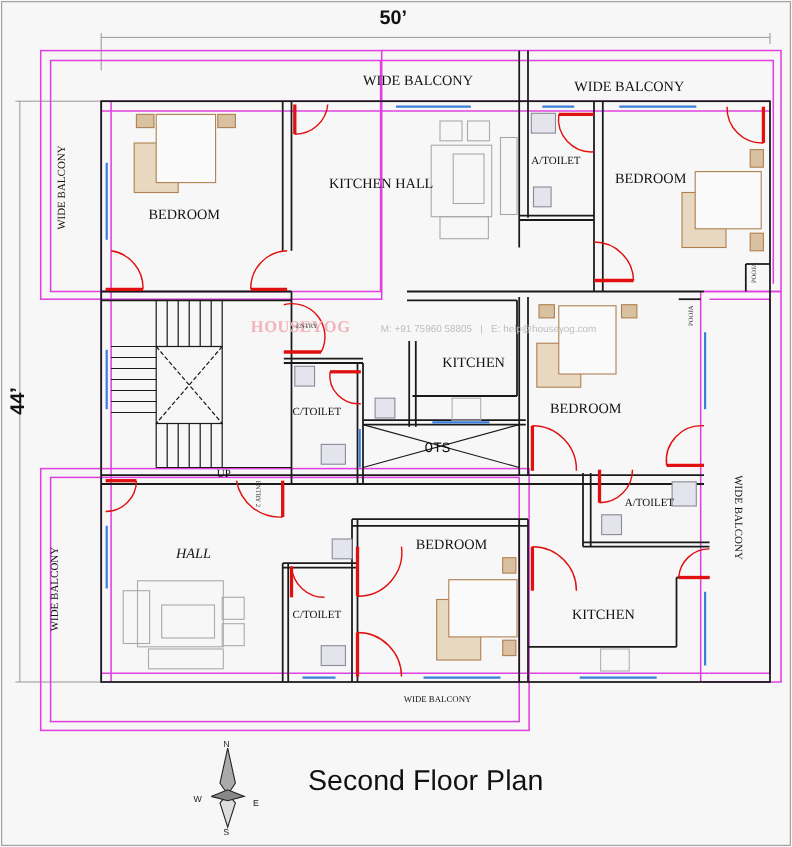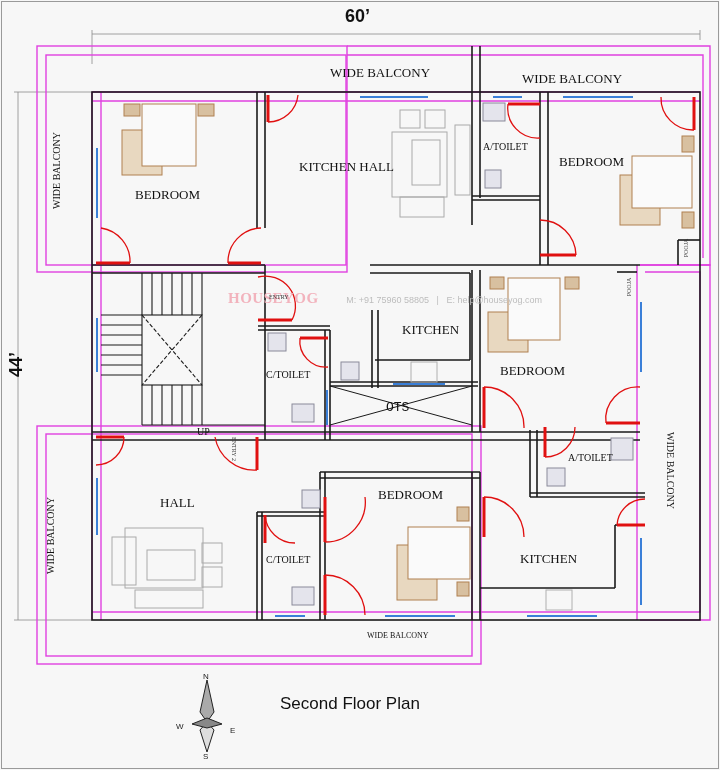--- a/index.html
+++ b/index.html
@@ -3,21 +3,21 @@
 <meta charset="utf-8">
 <style>
   html, body { margin:0; padding:0; background:#f7f7f7; }
   body { width:720px; height:770px; position:relative; overflow:hidden; font-family:"Liberation Serif", serif; }
   .frame { position:absolute; left:1px; top:1px; width:716px; height:766px; border:1px solid #9a9a9a; }
   svg.plan { position:absolute; left:0; top:0; }
   .lbl { position:absolute; font-family:"Liberation Serif", serif; color:#111; font-size:13px; white-space:nowrap; }
   .lbl.sm { font-size:10px; }
   .lbl.xs { font-size:7px; color:#333; }
   .dim { position:absolute; font-family:"Liberation Sans", sans-serif; font-weight:bold; font-size:18px; color:#111; }
-  .title { position:absolute; left:280px; top:694px; font-family:"Liberation Sans", sans-serif; font-size:17px; color:#111; }
+  .title { position:absolute; left:280px; top:694px; font-family:"Liberation Sans", sans-serif; font-size:26px; color:#111; }
   .wm { position:absolute; left:228px; top:290px; font-family:"Liberation Sans", sans-serif; font-size:9px; color:#bdbdbd; white-space:nowrap; }
   .wm .brand { color:#f2b3bd; font-size:15px; font-weight:bold; letter-spacing:0.5px;font-family:Liberation Serif, serif; }
   .compass-lbl { position:absolute; font-family:"Liberation Sans", sans-serif; font-size:8px; color:#222; }
 </style>
 </head>
 <body>
 
 <div class="frame"></div>
 
 <svg class="plan" width="720" height="770" viewBox="0 0 720 770">
@@ -239,21 +239,21 @@
         <rect x="547" y="468" width="18" height="18"></rect>
         <rect x="611" y="438" width="22" height="22"></rect>
       </g>
     <g stroke="#b0b0b0">
         <rect x="411" y="362" width="26" height="20"></rect>
         <rect x="546" y="590" width="26" height="20"></rect>
       </g>
   </g>
 </svg>
 
-<div class="dim" style="left:345px;top:6px;">60’</div>
+<div class="dim" style="left:345px;top:6px;">50’</div>
 <div class="dim" style="left:4px;top:354px;transform:rotate(-90deg);">44’</div>
 
 <div class="wm">
   <span class="brand">HOUSEYOG</span>
   &nbsp;&nbsp;&nbsp;&nbsp;&nbsp;&nbsp;&nbsp;&nbsp;&nbsp;
   <span>M: +91 75960 58805</span>
   &nbsp;&nbsp;<span>|</span>&nbsp;&nbsp;
   <span>E: help@houseyog.com</span>
 </div>
 
@@ -272,21 +272,21 @@
 <div class="lbl xs" style="left:620px;top:284px;transform:rotate(-90deg);font-size:6px;">POOJA</div>
 
 <div class="lbl" style="left:402px;top:322px;">KITCHEN</div>
 <div class="lbl sm" style="left:266px;top:369px;">C/TOILET</div>
 <div class="lbl" style="left:386px;top:400px;font-family:Liberation Mono, monospace;">OTS</div>
 <div class="lbl sm" style="left:197px;top:426px;">UP</div>
 <div class="lbl xs" style="left:269px;top:294px;font-size:6px;">ENTRY</div>
 <div class="lbl xs" style="left:222px;top:446px;transform:rotate(90deg);font-size:6px;">ENTRY 2</div>
 <div class="lbl" style="left:500px;top:363px;">BEDROOM</div>
 
-<div class="lbl" style="left:160px;top:495px;">HALL</div>
+<div class="lbl" style="left:160px;top:495px;font-style:italic;">HALL</div>
 <div class="lbl" style="left:378px;top:487px;">BEDROOM</div>
 <div class="lbl sm" style="left:266px;top:554px;">C/TOILET</div>
 <div class="lbl sm" style="left:568px;top:452px;">A/TOILET</div>
 <div class="lbl" style="left:520px;top:551px;">KITCHEN</div>
 
 <svg style="position:absolute;left:192px;top:672px;" width="50" height="88" viewBox="0 0 50 88">
   <polygon points="15,8 22,40 15,50 8,40" fill="#aaa" stroke="#222" stroke-width="1"></polygon>
   <polygon points="15,50 22,58 15,80 8,58" fill="#ddd" stroke="#222" stroke-width="1"></polygon>
   <polygon points="0,52 15,46 30,52 15,56" fill="#888" stroke="#222" stroke-width="1"></polygon>
 </svg>

